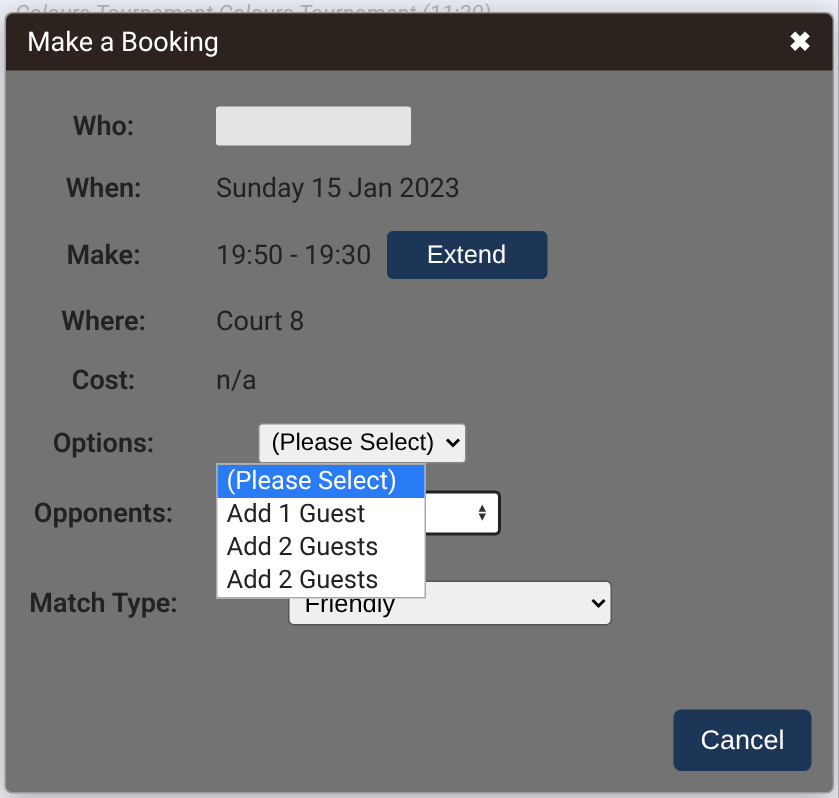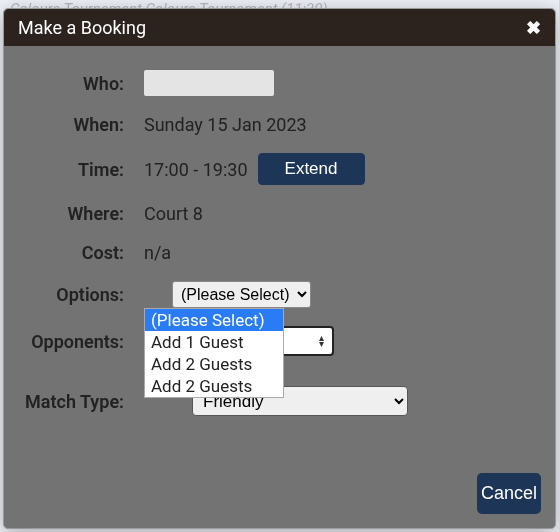--- a/index.html
+++ b/index.html
@@ -57,21 +57,21 @@
     font-size: 18px;
     color: #222;
   }
   .row {
     display: flex;
     align-items: center;
     margin-bottom: 18px;
   }
   .row .label {
     width: 130px;
-    text-align: right;
+    text-align: center;
     padding-right: 20px;
     font-weight: 600;
   }
   .row .value {
     flex: 1;
     display: flex;
     align-items: center;
     gap: 10px;
   }
   .who-blank {
@@ -157,21 +157,21 @@
     padding: 14px;
     display: flex;
     justify-content: flex-end;
     gap: 10px;
   }
   .btn {
     background: #1d3557;
     color: #fff;
     border: none;
     border-radius: 5px;
-    padding: 10px 4px;
+    padding: 10px 18px;
     font-size: 18px;
     cursor: pointer;
   }
 </style>
 </head>
 <body>
 
 <div class="bg-faint">Colours Tournament          Colours Tournament (11:30)</div>
 
 <div class="modal">
@@ -187,23 +187,23 @@
           <div class="who-blank"></div>
         </div>
     </div>
 
     <div class="row">
       <div class="label">When:</div>
       <div class="value">Sunday 15 Jan 2023</div>
     </div>
 
     <div class="row">
-      <div class="label">Time:</div>
-      <div class="value">
-        <span>17:00 - 19:30</span>
+      <div class="label">Make:</div>
+      <div class="value">
+        <span>19:50 - 19:30</span>
         <button class="btn-extend">Extend</button>
       </div>
     </div>
 
     <div class="row">
       <div class="label">Where:</div>
       <div class="value">Court 8</div>
     </div>
 
     <div class="row">

